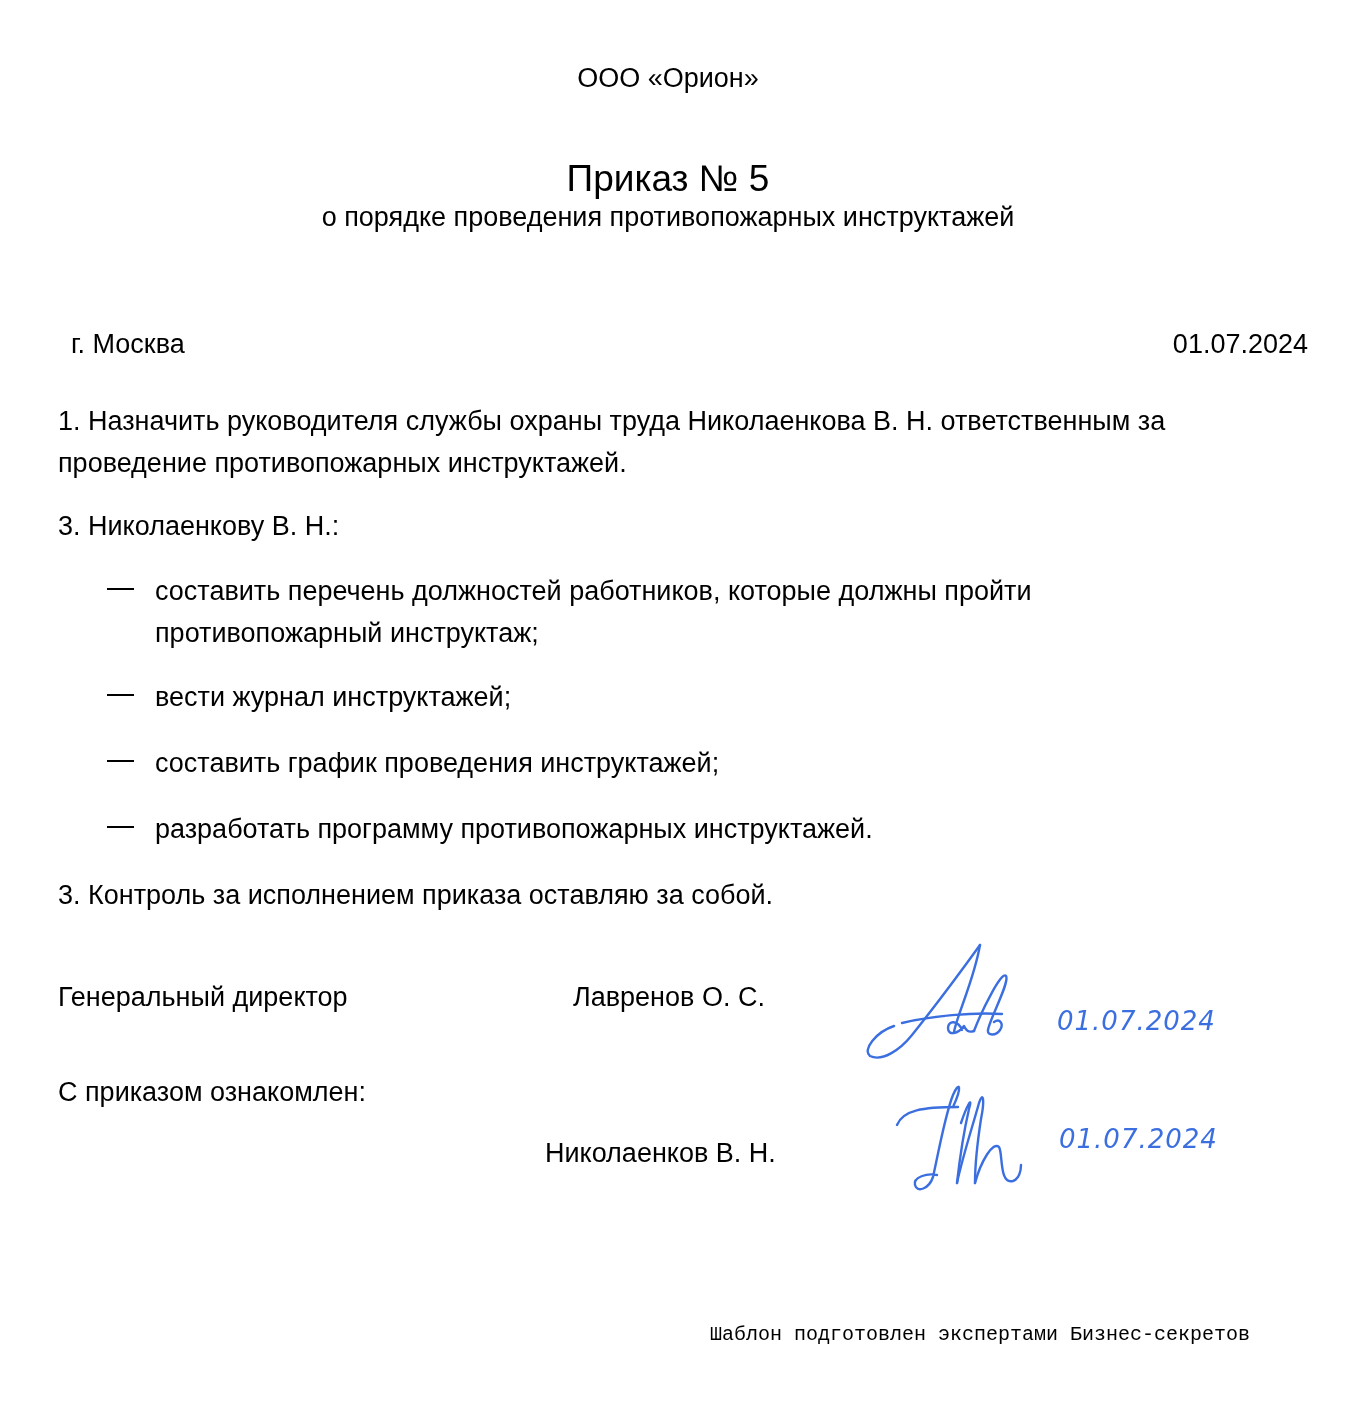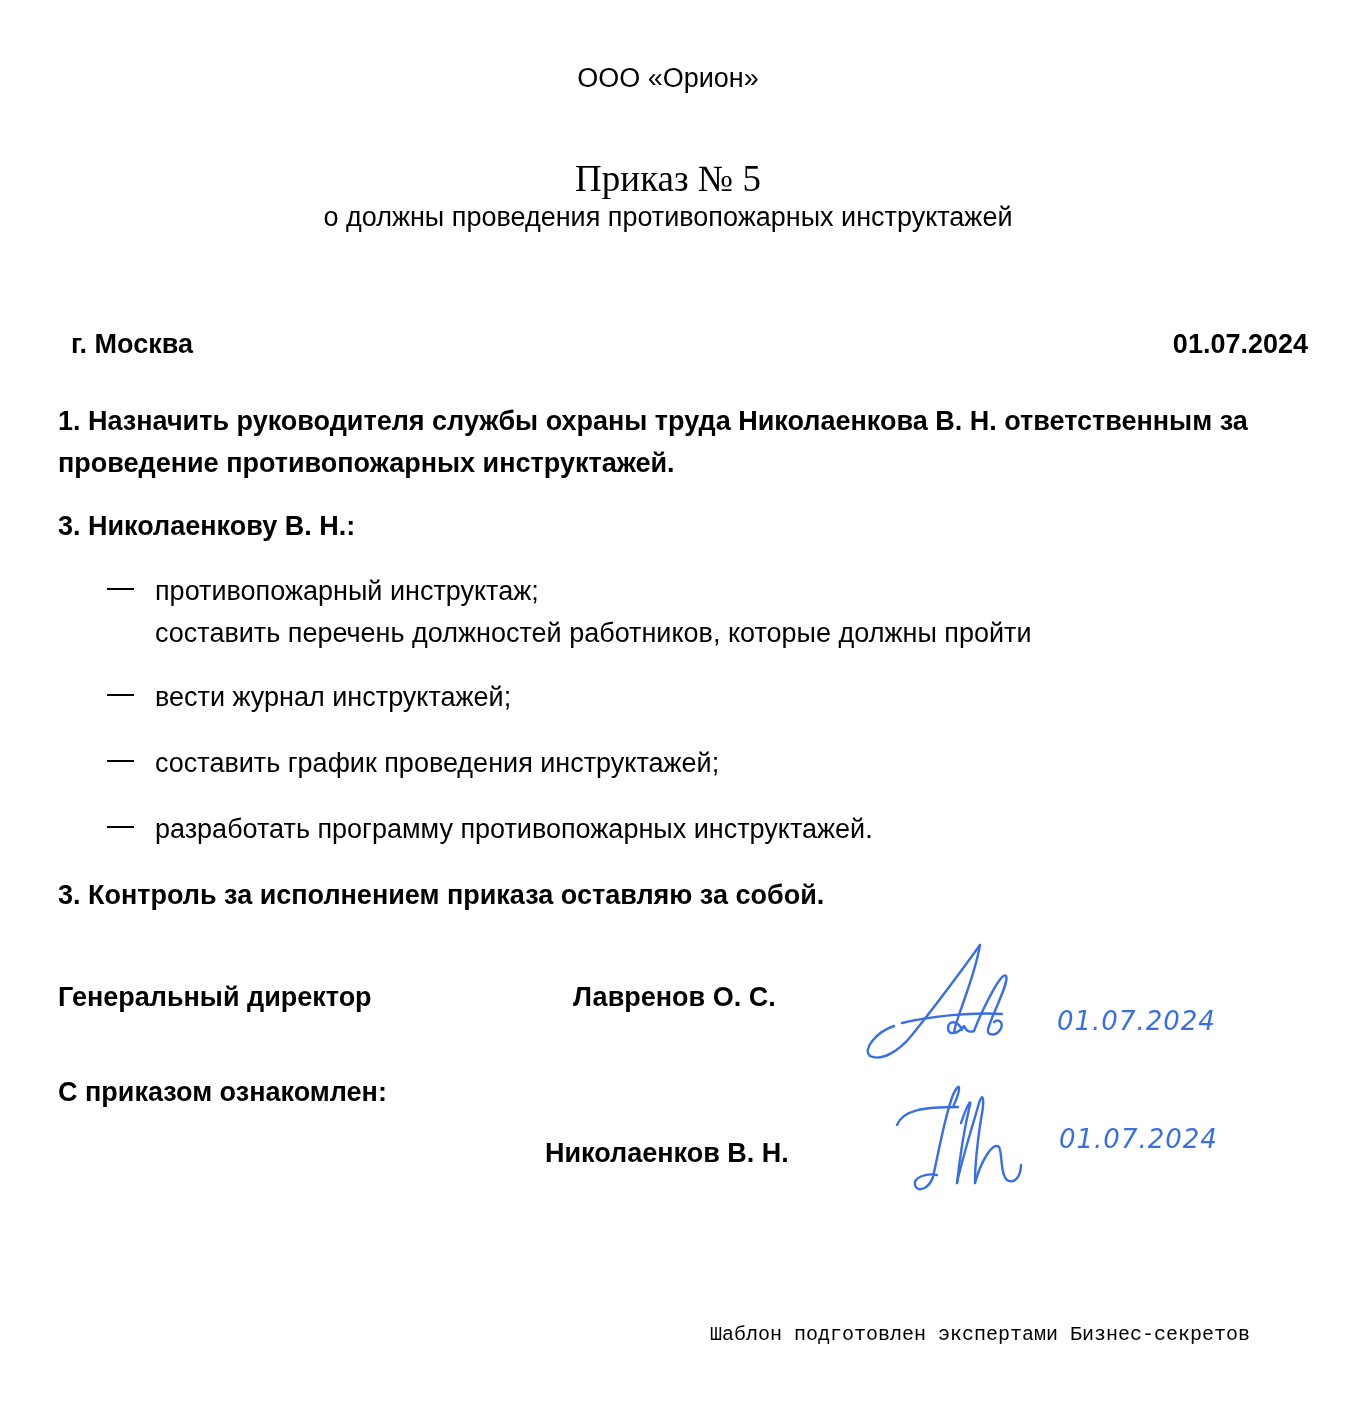--- a/index.html
+++ b/index.html
@@ -15,27 +15,27 @@
       font-family: "Liberation Sans", sans-serif;
       color: #000000;
     }
     .abs { position: absolute; white-space: nowrap; }
     .org {
       left: 0; width: 1336px; top: 60px;
       text-align: center; font-size: 27px; line-height: 36px;
     }
     .title {
       left: 0; width: 1336px; top: 157px;
-      text-align: center; font-size: 37px; line-height: 44px; font-family: Liberation Serif, serif;
+      text-align: center; font-size: 37px; line-height: 44px;
     }
     .subtitle {
       left: 0; width: 1336px; top: 199px;
       text-align: center; font-size: 27px; line-height: 36px;
     }
-    .body-text { font-size: 27px; line-height: 38px; font-weight: bold; }
+    .body-text { font-size: 27px; line-height: 38px; }
     .city { left: 71px; top: 325px; }
     .date { right: 52px; top: 325px; }
     .p1 { left: 58px; top: 400px; white-space: normal; width: 1220px; line-height: 42px; }
     .p2 { left: 58px; top: 507px; }
     .bullet { position: absolute; left: 107px; }
     .bullet .dash {
       position: absolute; left: 0; top: 18px;
       width: 27px; height: 2px; background: #000;
     }
     .bullet .text {
@@ -71,33 +71,33 @@
       font-size: 20px; line-height: 26px; font-family: Liberation Mono, monospace;
     }
   </style>
 </head>
 <body>
 
 <div>
 
   <div class="abs org">ООО «Орион»</div>
   <div class="abs title">Приказ № 5</div>
-  <div class="abs subtitle">о должны проведения противопожарных инструктажей</div>
+  <div class="abs subtitle">о порядке проведения противопожарных инструктажей</div>
 
   <div class="abs body-text city">г. Москва</div>
   <div class="abs body-text date">01.07.2024</div>
 
   <div class="abs body-text p1">1. Назначить руководителя службы охраны труда Николаенкова В. Н. ответственным за проведение противопожарных инструктажей.</div>
   <div class="abs body-text p2">3. Николаенкову В. Н.:</div>
 
   <div class="bullet b1">
     <span class="dash"></span>
     <div class="text">
+      <div>составить перечень должностей работников, которые должны пройти</div>
       <div>противопожарный инструктаж;</div>
-      <div>составить перечень должностей работников, которые должны пройти</div>
     </div>
   </div>
   <div class="bullet b2">
     <span class="dash"></span>
     <div class="text">вести журнал инструктажей;</div>
   </div>
   <div class="bullet b3">
     <span class="dash"></span>
     <div class="text">составить график проведения инструктажей;</div>
   </div>

